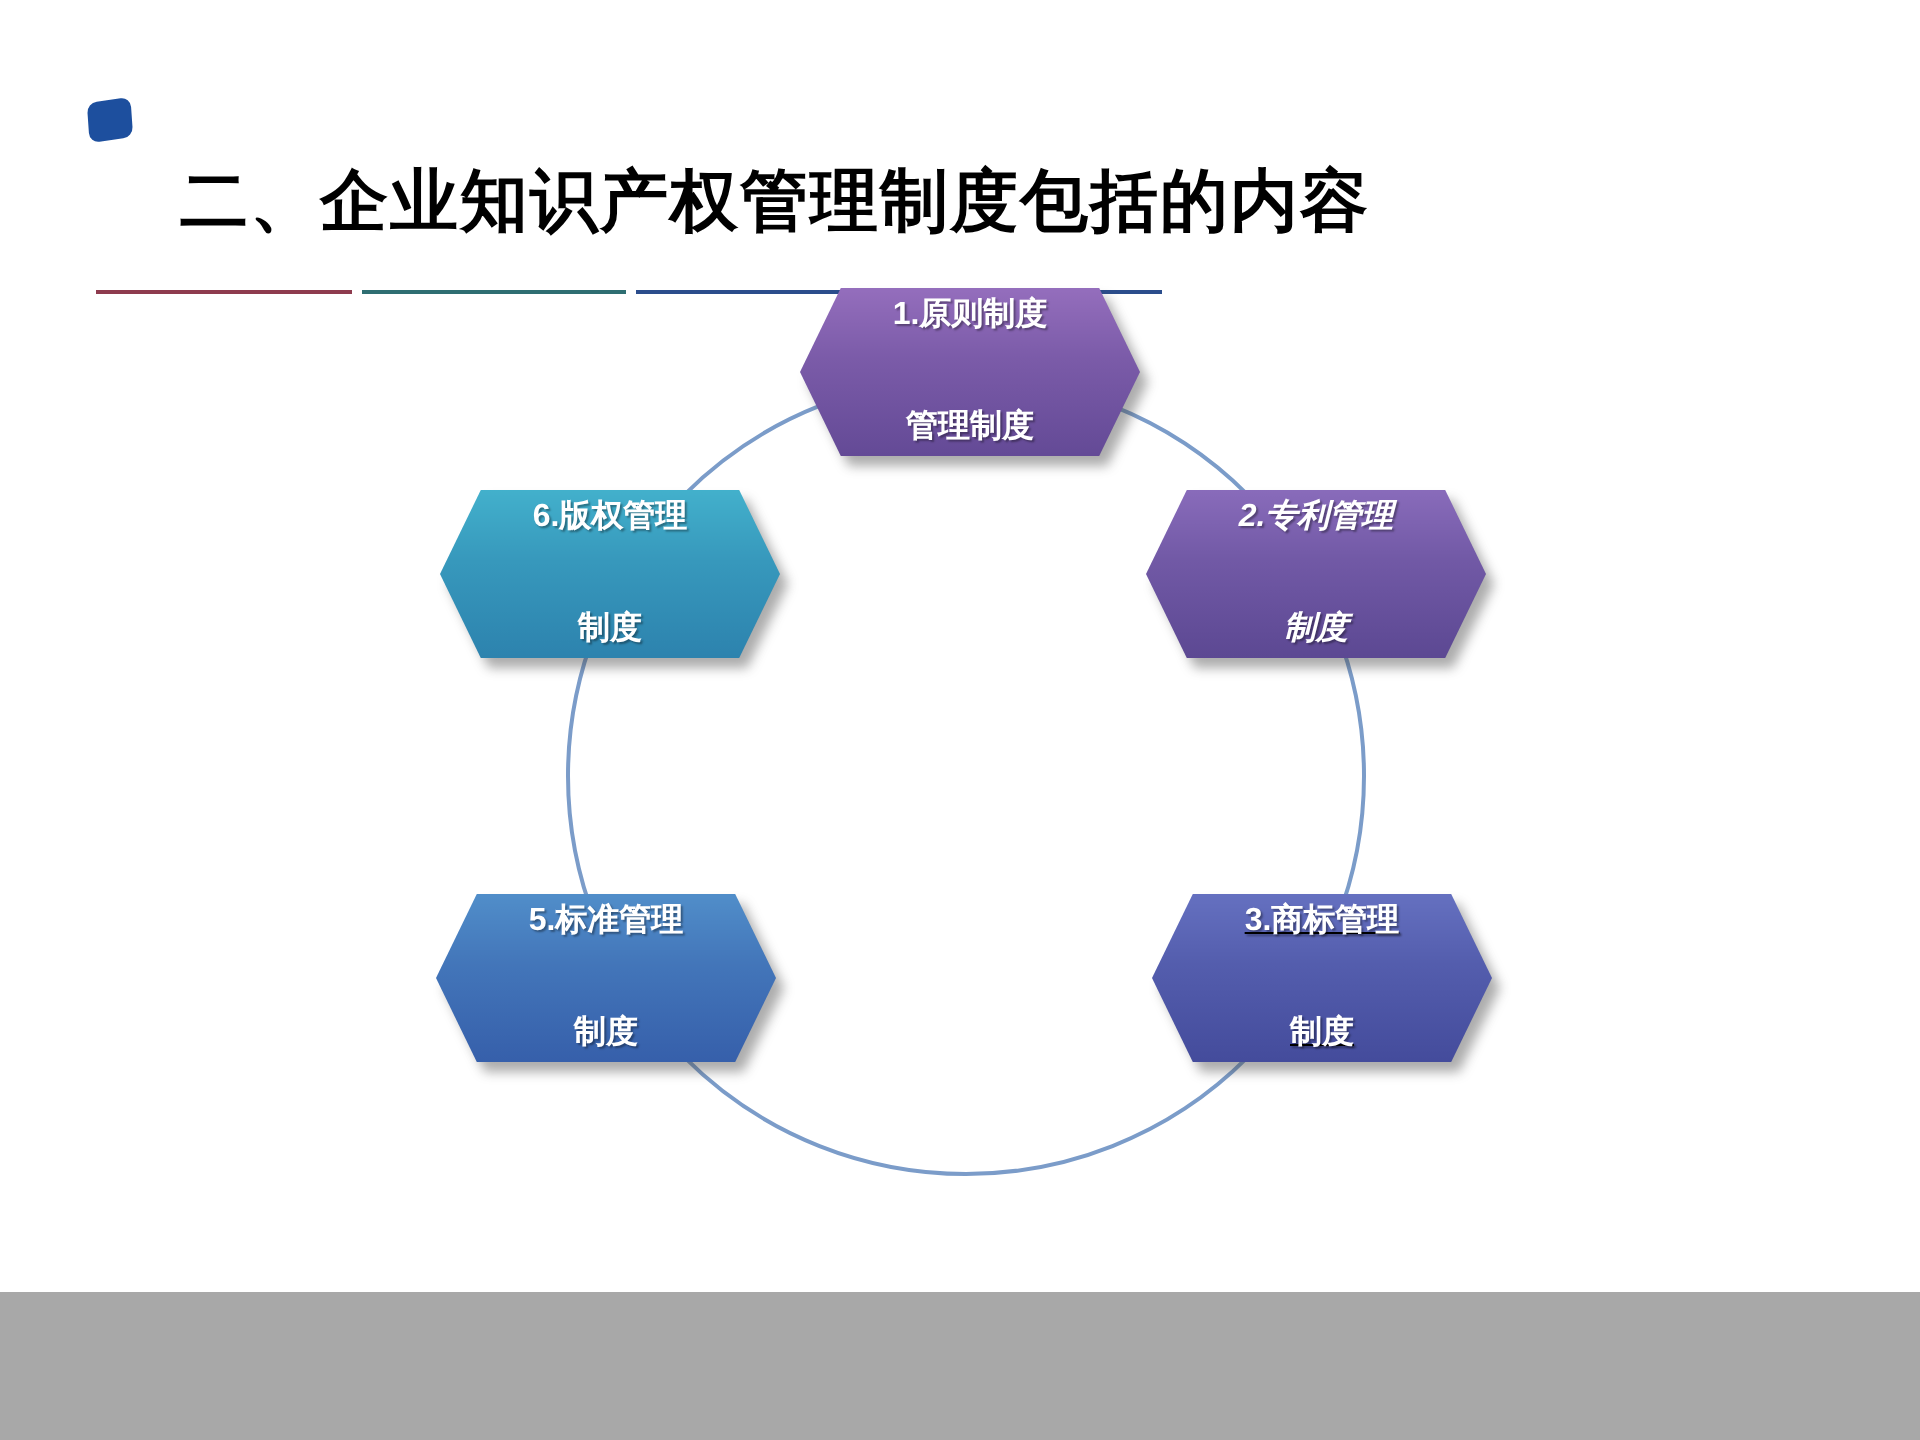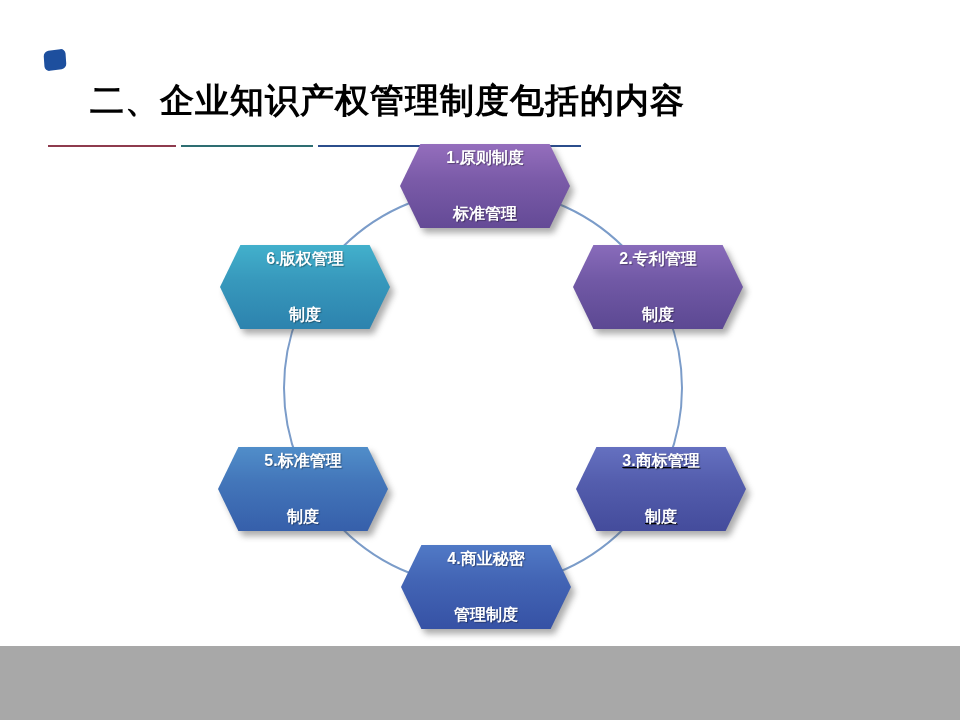--- a/index.html
+++ b/index.html
@@ -129,44 +129,38 @@
     <span class="divider-seg s1" style="background-color: rgb(142, 59, 78);"></span>
     <span class="divider-seg s2" style="background-color: rgb(46, 110, 114);"></span>
     <span class="divider-seg s3" style="background-color: rgb(43, 77, 140);"></span>
   </div>
 
   <div class="ring" style="border-color: rgb(123, 156, 201);"></div>
 
   <div class="hex-wrap n1">
     <div class="hex" style="background-color: rgb(116, 86, 163);">
       <span class="hx-line">1.原则制度</span>
-      <span class="hx-line">标准管理</span>
+      <span class="hx-line">管理制度</span>
     </div>
   </div>
 
   <div class="hex-wrap n2">
-    <div class="hex" style="background-color: rgb(107, 84, 160);">
+    <div class="hex" style="background-color: rgb(107, 84, 160); font-style: italic;">
       <span class="hx-line">2.专利管理</span>
       <span class="hx-line">制度</span>
     </div>
   </div>
 
   <div class="hex-wrap n3">
     <div class="hex" style="background-color: rgb(79, 88, 168);">
       <span class="hx-line">3.商标管理</span>
       <span class="hx-line">制度</span>
     </div>
   </div>
 
-  <div class="hex-wrap n4">
-    <div class="hex" style="background-color: rgb(63, 95, 176);">
-      <span class="hx-line">4.商业秘密</span>
-      <span class="hx-line">管理制度</span>
-    </div>
-  </div>
 
   <div class="hex-wrap n5">
     <div class="hex" style="background-color: rgb(63, 111, 181);">
       <span class="hx-line">5.标准管理</span>
       <span class="hx-line">制度</span>
     </div>
   </div>
 
   <div class="hex-wrap n6">
     <div class="hex" style="background-color: rgb(52, 146, 184); text-align: center;">

